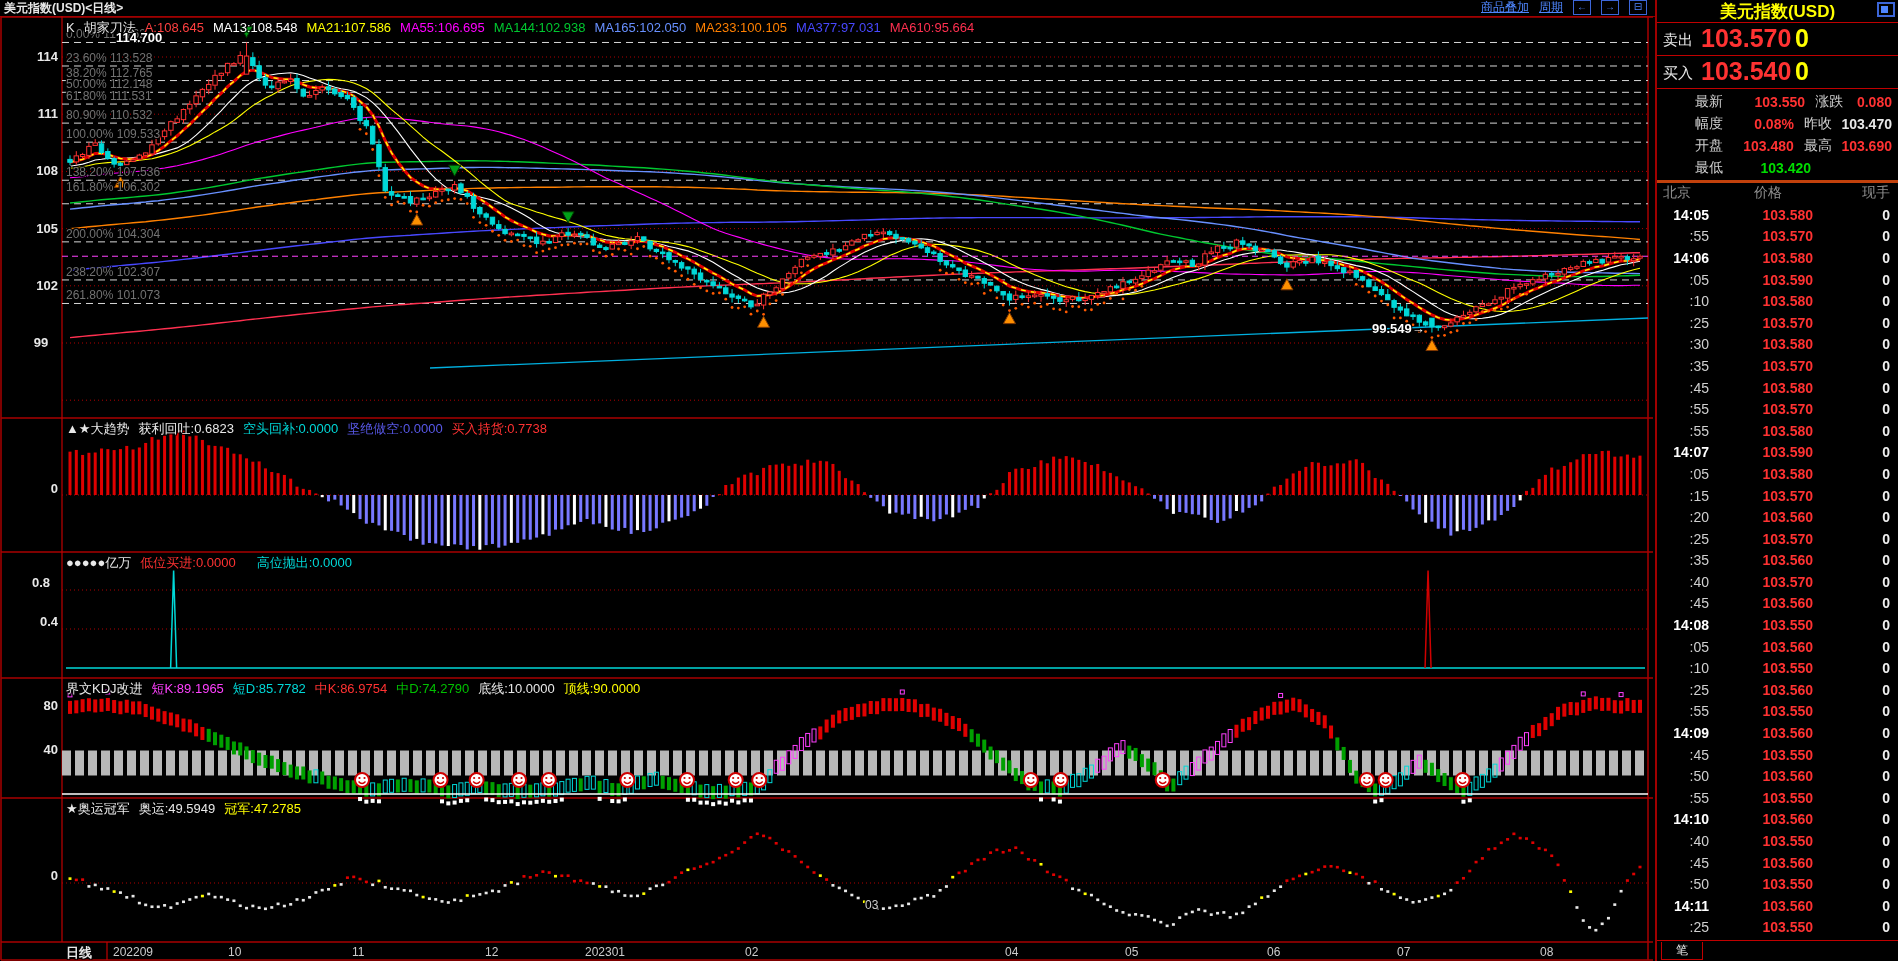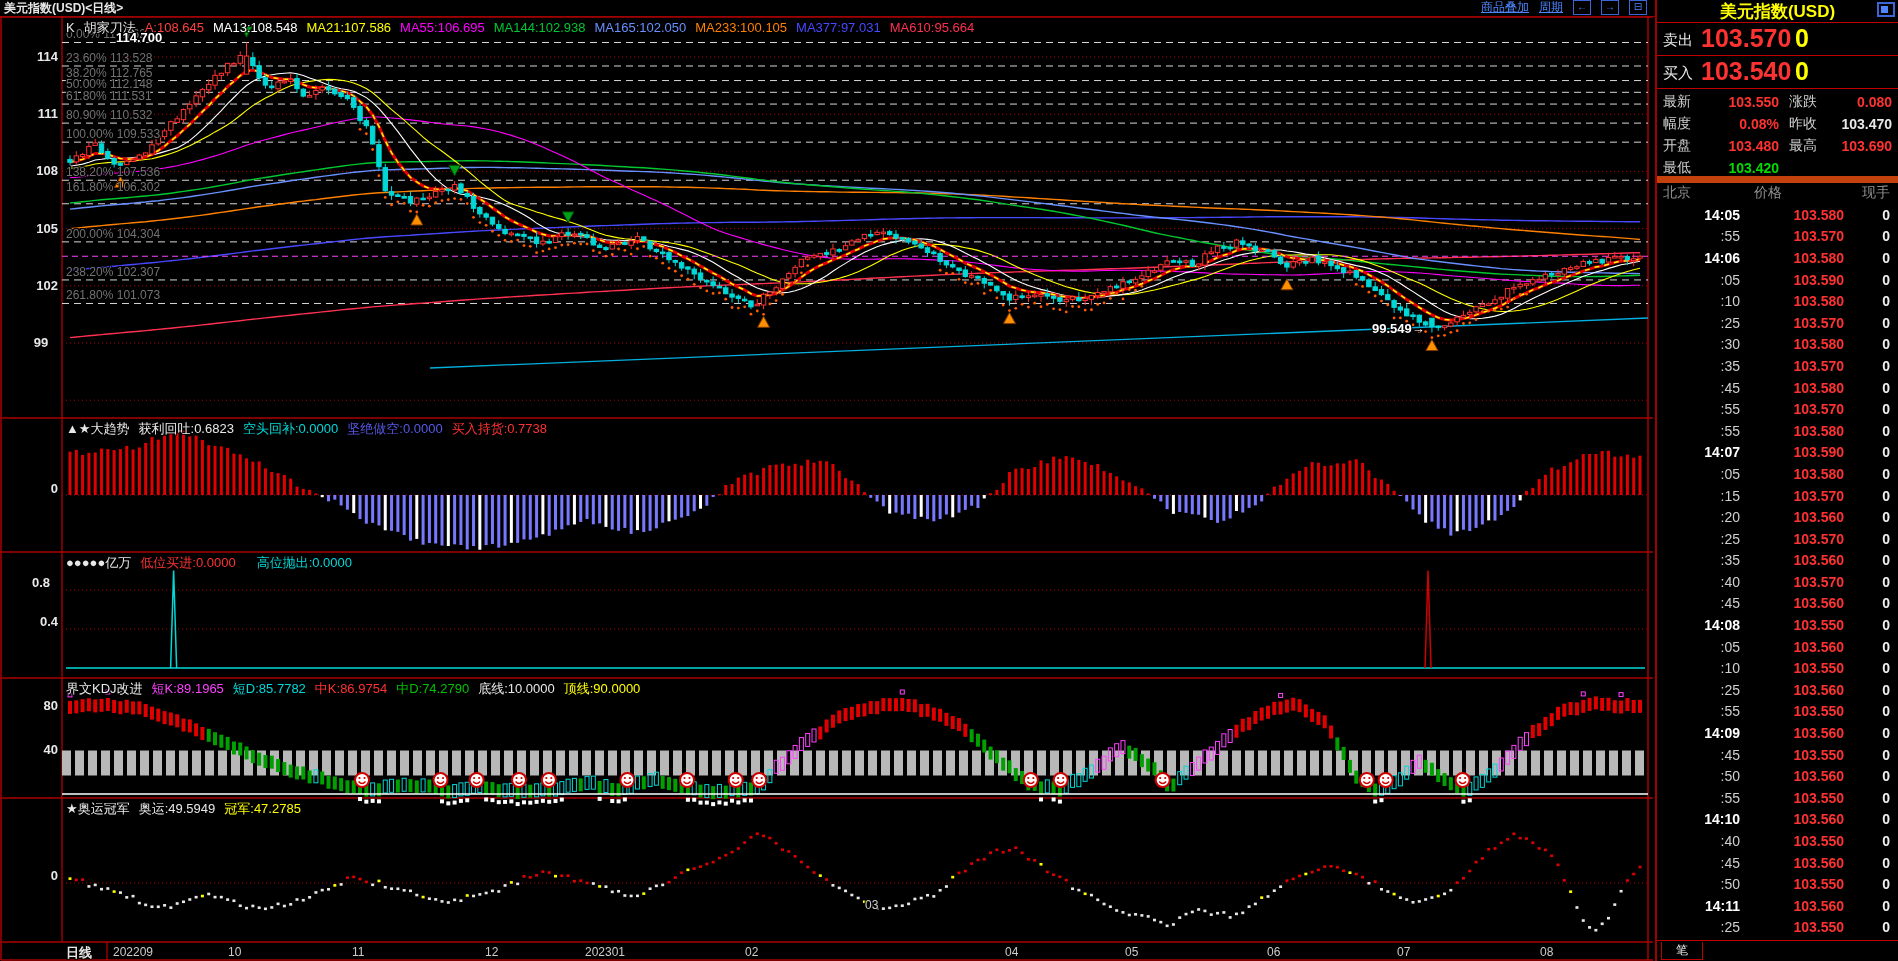--- a/index.html
+++ b/index.html
@@ -29,32 +29,32 @@
   .q-title-row{position:relative;height:22px;border-bottom:1px solid #c00000;display:flex;
     align-items:center;justify-content:center;}
   .q-title{color:#ffff00;font-weight:bold;font-size:17px;}
   .restore-icon{position:absolute;right:3px;top:2px;width:18px;height:15px;border:2px solid #3c66d8;
     box-sizing:border-box;cursor:pointer;}
   .restore-icon::after{content:"";position:absolute;left:2px;top:2px;width:7px;height:7px;background:#4f86ff;}
   .q-order{height:32px;border-bottom:1px solid #c00000;position:relative;}
   .q-order .ol{position:absolute;left:6px;top:8px;color:#e8e8e8;font-size:15px;}
   .q-order .op{position:absolute;left:44px;top:1px;color:#ff3232;font-size:25px;font-weight:bold;}
   .q-order .ov0{position:absolute;left:138px;top:1px;color:#ffff00;font-size:25px;font-weight:bold;}
-  #q-stats{position:relative;height:94px;border-bottom:7px solid #c2410c;padding-top:2px;box-sizing:border-box;}
+  #q-stats{position:relative;height:94px;border-bottom:3px solid #c2410c;padding-top:2px;box-sizing:border-box;padding-left:32px;}
   .q-srow{display:flex;height:22px;align-items:center;font-size:14px;}
   .q-srow .sl{width:44px;padding-left:6px;color:#cfcfcf;}
   .q-srow .sv{width:72px;text-align:right;font-weight:bold;}
   .q-srow .sl2{width:44px;padding-left:10px;color:#cfcfcf;}
   .q-srow .sv2{flex:1;text-align:right;padding-right:6px;font-weight:bold;}
   .q-tape-header{display:flex;height:20px;align-items:center;color:#909090;font-size:14px;}
   .q-tape-header .th1{width:55px;padding-left:6px;}
   .q-tape-header .th2{width:100px;text-align:center;}
   .q-tape-header .th3{flex:1;text-align:right;padding-right:8px;}
   #tape{position:absolute;left:0;top:204px;width:100%;height:736px;overflow:hidden;}
-  .trow{display:flex;height:21.6px;align-items:center;font-size:14px;cursor:default;margin-left:31px;}
+  .trow{display:flex;height:21.6px;align-items:center;font-size:14px;cursor:default;}
   .trow .tt{width:52px;text-align:right;}
   .trow .tp{width:104px;text-align:right;color:#ff3232;font-weight:bold;}
   .trow .tv{flex:1;text-align:right;padding-right:8px;color:#f0f0f0;font-weight:bold;}
   .t-hour{color:#ffffff;font-weight:bold;}
   .t-min{color:#d0d0d0;}
   .q-bottom{position:absolute;left:0;bottom:0;width:100%;height:20px;border-top:1px solid #c00000;}
   .q-tab{position:absolute;left:4px;top:1px;width:40px;height:17px;border:1px solid #c00000;border-top:none;
     color:#e8e8e8;font-size:12px;text-align:center;line-height:17px;cursor:pointer;}
   .red{color:#ff3232;} .grn{color:#00dd00;} .wht{color:#e8e8e8;}
 </style>

